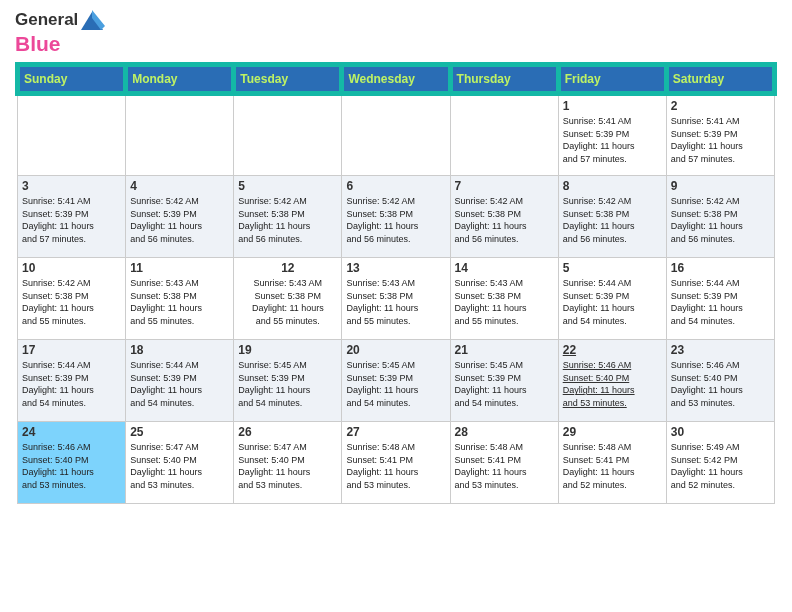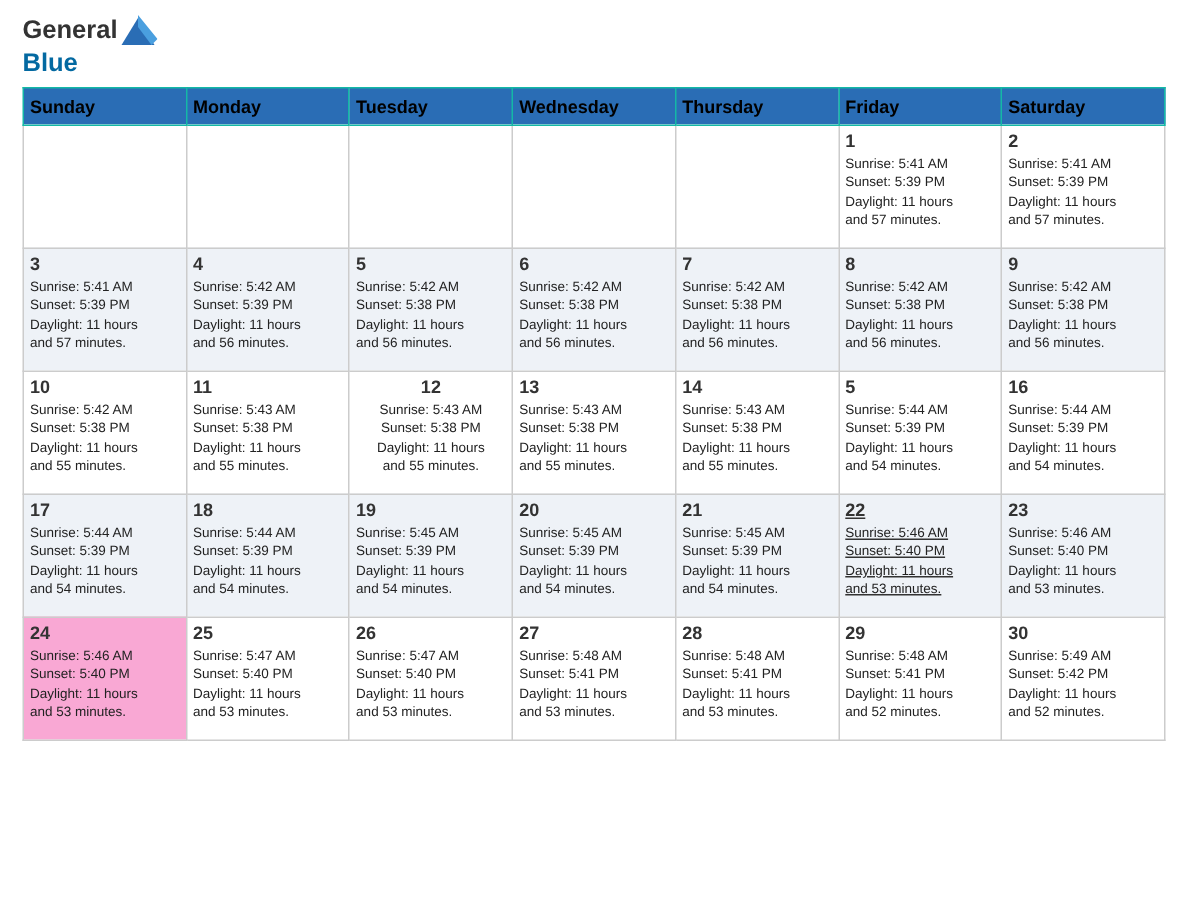--- a/index.html
+++ b/index.html
@@ -38,26 +38,26 @@
       font-size: 14px;
       color: #555;
     }
     .calendar {
       width: 100%;
       border-collapse: collapse;
       border: 1px solid #ccc;
     }
     .calendar th {
       background: #2a6db5;
-      color: #000000;
+      color: #bef264;
       font-size: 12px;
       font-weight: bold;
       padding: 5px 4px;
       text-align: left;
-      border: 1px solid #14b8a6;
+      border: 5px solid #14b8a6;
     }
     .calendar td {
       width: calc(100%/7);
       vertical-align: top;
       padding: 3px 4px;
       font-size: 9.5px;
       color: #333;
       border: 1px solid #ccc;
       height: 82px;
       background: #fff;
@@ -97,21 +97,21 @@
     <div class="logo">
       <div>
         <div style="display:flex;align-items:center;">
           <div style="font-size:17px;font-weight:bold;color:#333;line-height:1.15;">
             <span style="color:#333;">General</span><svg width="26" height="22" viewBox="0 0 26 22" style="vertical-align:middle;margin-left:1px;">
                 <polygon points="2,20 13,2 24,20" fill="#2a6db5"></polygon>
                 <polygon points="13,8 22,20 26,16 13,0" fill="#4a9fdf"></polygon>
               </svg>
           </div>
         </div>
-        <div style="font-size:17px;font-weight:bold;color:#0369a1;line-height:1.15;">Blue</div>
+        <div style="font-size:21px;font-weight:bold;color:#ec4899;line-height:1.15;">Blue</div>
       </div>
     </div>
     <div class="title-area">
       <div class="month-title"></div>
       <div class="subtitle"></div>
     </div>
   </div>
 
   <table class="calendar">
     <thead>
@@ -226,21 +226,21 @@
           <td style="background: rgb(238, 242, 247); text-decoration: underline;">
             <div class="day-num">22</div>
             <div class="day-info">Sunrise: 5:46 AM<br>Sunset: 5:40 PM<br>Daylight: 11 hours<br>and 53 minutes.</div>
           </td>
           <td style="background: rgb(238, 242, 247);">
             <div class="day-num">23</div>
             <div class="day-info">Sunrise: 5:46 AM<br>Sunset: 5:40 PM<br>Daylight: 11 hours<br>and 53 minutes.</div>
           </td>
         </tr>
         <tr class="row-odd">
-          <td style="background: #f9a8d4;">
+          <td style="background: #7dd3fc;">
             <div class="day-num">24</div>
             <div class="day-info">Sunrise: 5:46 AM<br>Sunset: 5:40 PM<br>Daylight: 11 hours<br>and 53 minutes.</div>
           </td>
           <td style="background: rgb(255, 255, 255);">
             <div class="day-num">25</div>
             <div class="day-info">Sunrise: 5:47 AM<br>Sunset: 5:40 PM<br>Daylight: 11 hours<br>and 53 minutes.</div>
           </td>
           <td style="background: rgb(255, 255, 255);">
             <div class="day-num">26</div>
             <div class="day-info">Sunrise: 5:47 AM<br>Sunset: 5:40 PM<br>Daylight: 11 hours<br>and 53 minutes.</div>

